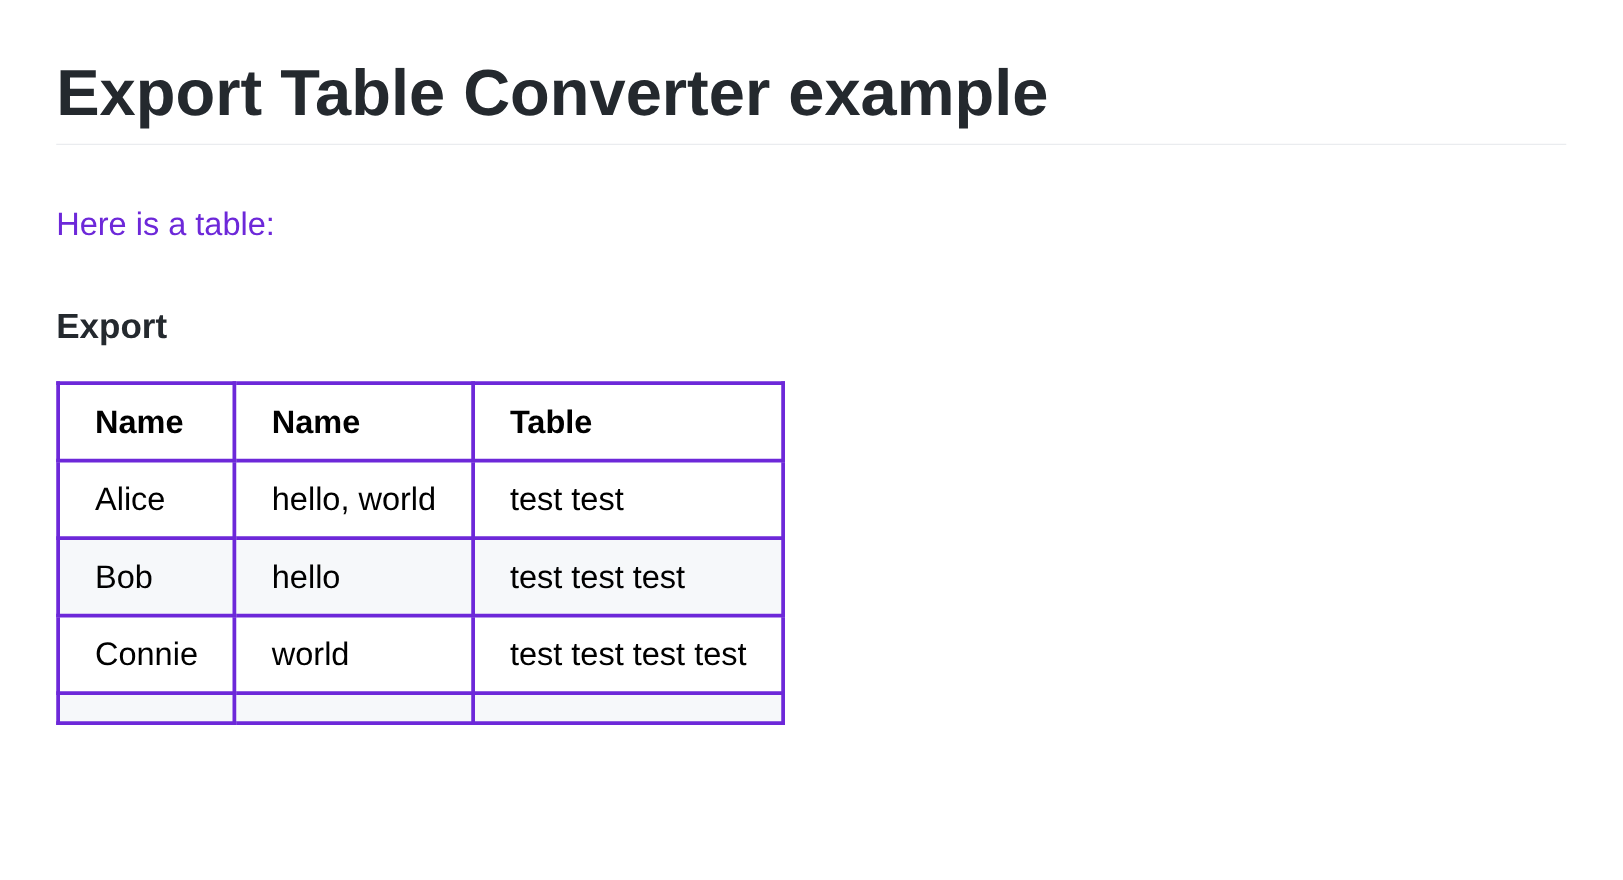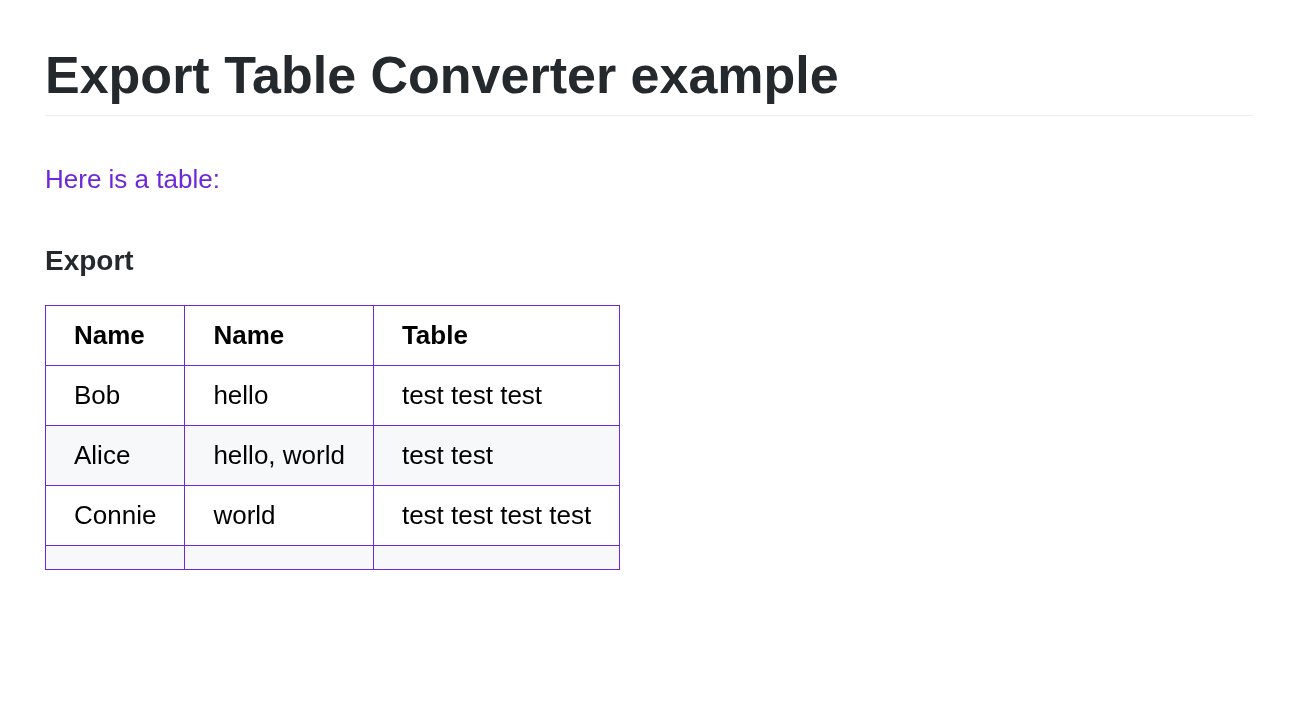--- a/index.html
+++ b/index.html
@@ -31,21 +31,21 @@
       font-weight: 600;
       color: #24292e;
       margin-bottom: 28px;
     }
     table {
       border-collapse: collapse;
       font-size: 26px;
       color: #000000;
     }
     th, td {
-      border: 1px solid #6d28d9;
+      border: 3px solid #6d28d9;
       padding: 14px 28px;
       text-align: left;
       font-weight: 400;
     }
     th {
       font-weight: 600;
       background: #ffffff;
     }
     tbody tr:nth-child(even) {
       background: #f6f8fa;
@@ -70,28 +70,28 @@
 <table>
   <thead>
     <tr>
       <th>Name</th>
       <th>Name</th>
       <th>Table</th>
     </tr>
   </thead>
   <tbody>
     <tr>
+      <td>Alice</td>
+      <td>hello, world</td>
+      <td>test test</td>
+    </tr>
+    <tr>
       <td>Bob</td>
       <td>hello</td>
       <td>test test test</td>
-    </tr>
-    <tr>
-      <td>Alice</td>
-      <td>hello, world</td>
-      <td>test test</td>
     </tr>
     <tr>
       <td>Connie</td>
       <td>world</td>
       <td>test test test test</td>
     </tr>
     <tr class="empty-row">
       <td></td>
       <td></td>
       <td></td>

